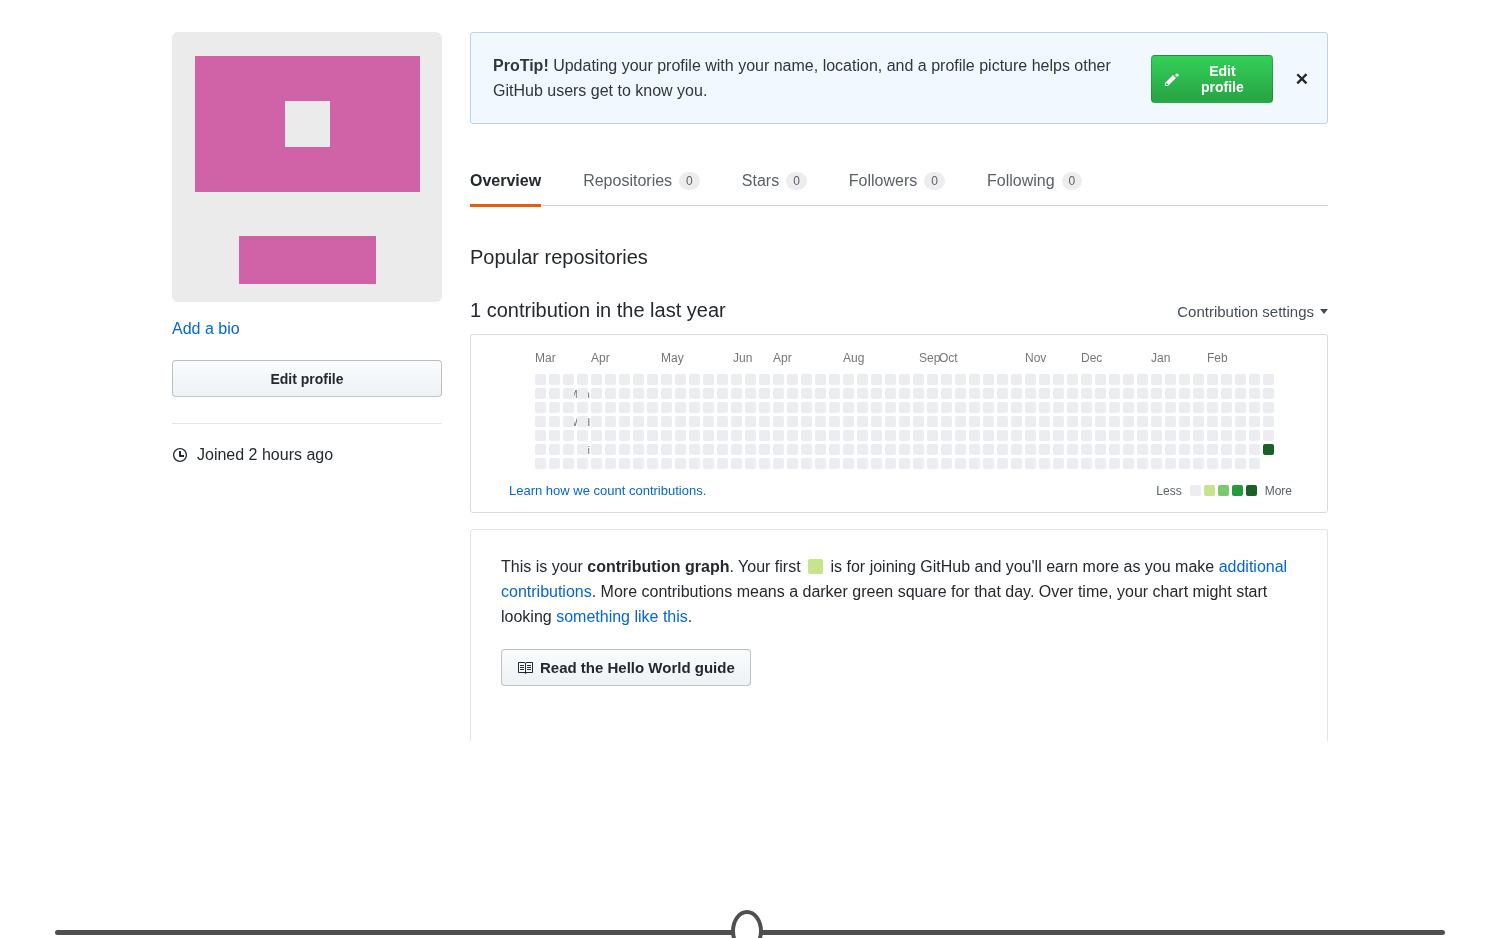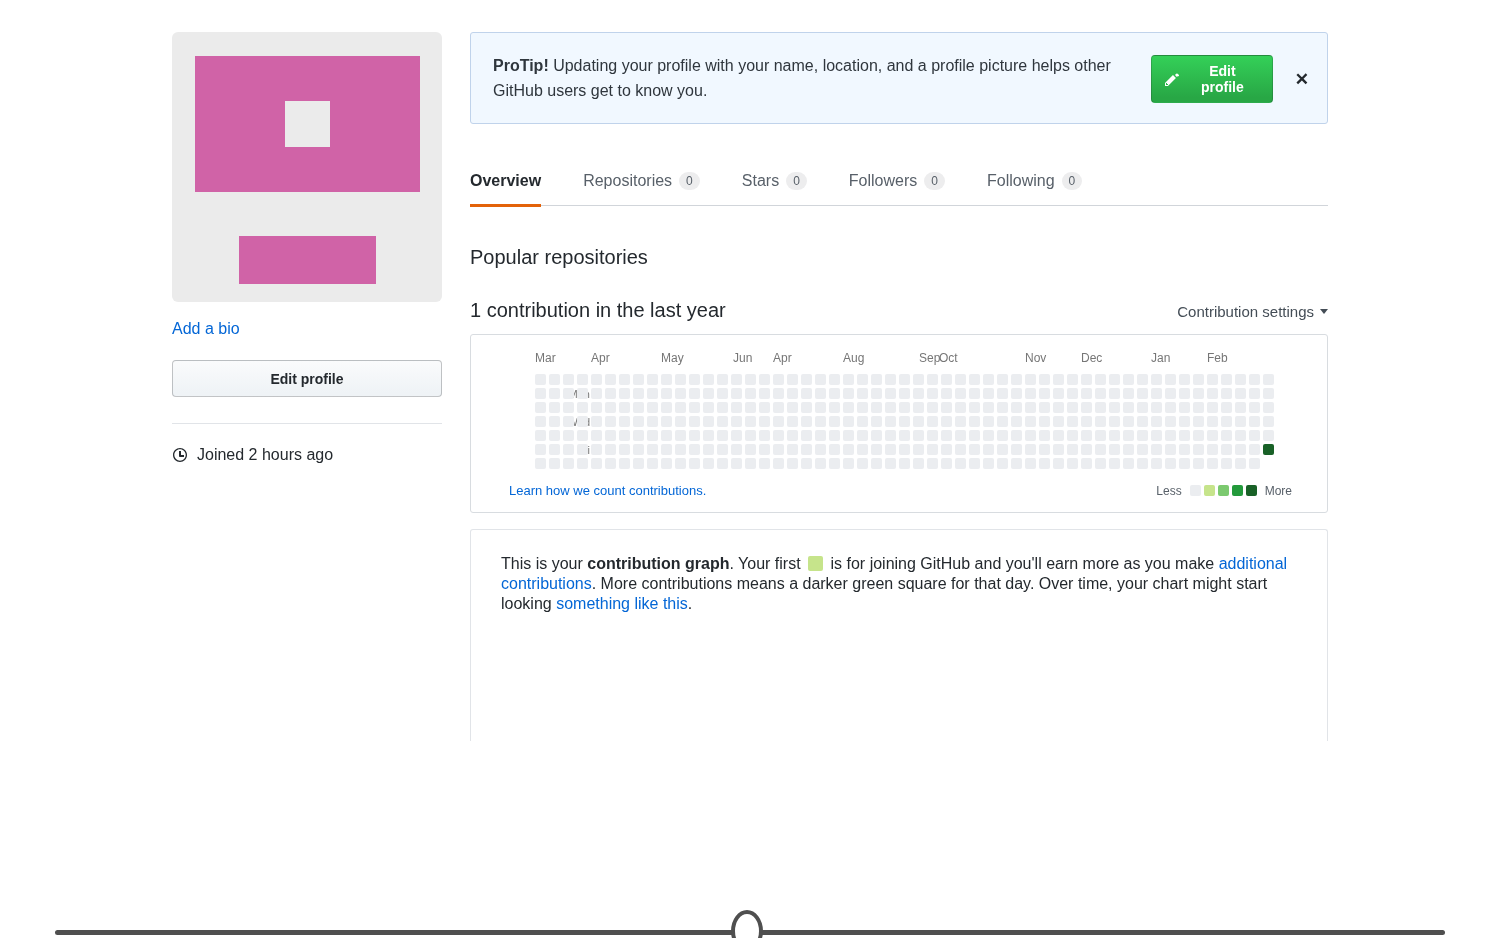--- a/index.html
+++ b/index.html
@@ -73,21 +73,21 @@
   .cell { position:absolute; width:11px; height:11px; border-radius:2px; }
   .graph-footer { display:flex; justify-content:space-between; align-items:center;
     padding:14px 32px 2px 38px; }
   .learn-link { font-size:13px; color:#0366d6; }
   .legend { display:flex; align-items:center; gap:5px; font-size:12px; color:#586069; }
   .legend .lbl { margin:0 3px; }
   .legend-sq { width:11px; height:11px; border-radius:2px; }
 
   .guide-card { margin-top:16px; border:1px solid #e1e4e8; border-bottom:none;
     border-radius:3px 3px 0 0; padding:24px 30px 0; height:212px; overflow:hidden; }
-  .guide-card p { font-size:16px; line-height:20px; color:#24292e; }
+  .guide-card p { font-size:16px; line-height:25px; color:#24292e; }
   .guide-card p + p { margin-top:16px; }
   .guide-card a { color:#0366d6; }
   .inline-square { display:inline-block; width:15px; height:15px; border-radius:2px;
     vertical-align:-2px; margin:0 3px; }
   .btn-guide { margin-top:20px; padding:9px 15px; font-size:15px; }
 
   
   .cut-indicator { position:absolute; left:0; top:898px; width:1500px; height:40px; }
   .cut-line { position:absolute; left:55px; right:55px; top:0; height:5px; background:#4f4f4f; border-radius:3px; }
   .cut-circle { position:absolute; left:731px; top:-20px; width:32px; height:42px;
@@ -577,20 +577,26 @@
           </div>
         </div>
       </div>
 
       <div class="guide-card">
         <p>
           <span>This is your </span><strong>contribution graph</strong><span>. Your first</span>
           <span class="inline-square" style="background: rgb(198, 228, 139);"></span>
           <span>is for joining GitHub and you'll earn more as you make </span><a>additional contributions</a><span>. More contributions means a darker green square for that day. Over time, your chart might start looking </span><a>something like this</a><span>.</span>
         </p>
+        <button class="btn-gray btn-guide">
+          <svg width="16" height="16" viewBox="0 0 16 16" aria-hidden="true">
+            <path fill="#24292e" d="M3 5h4v1H3V5zm0 3h4V7H3v1zm0 2h4V9H3v1zm11-5h-4v1h4V5zm0 2h-4v1h4V7zm0 2h-4v1h4V9zm2-6v9c0 .55-.45 1-1 1H9.5l-1 1-1-1H2c-.55 0-1-.45-1-1V3c0-.55.45-1 1-1h5.5l1 1 1-1H15c.55 0 1 .45 1 1zm-8 .5L7.5 3H2v9h6V3.5zm7-.5H9.5l-.5.5V12h6V3z"></path>
+          </svg>
+          <span>Read the Hello World guide</span>
+        </button>
       </div>
 
     </main>
   </div>
 
   <div class="cut-indicator">
     <div class="cut-line"></div>
     <div class="cut-circle"></div>
   </div>
 </div>

